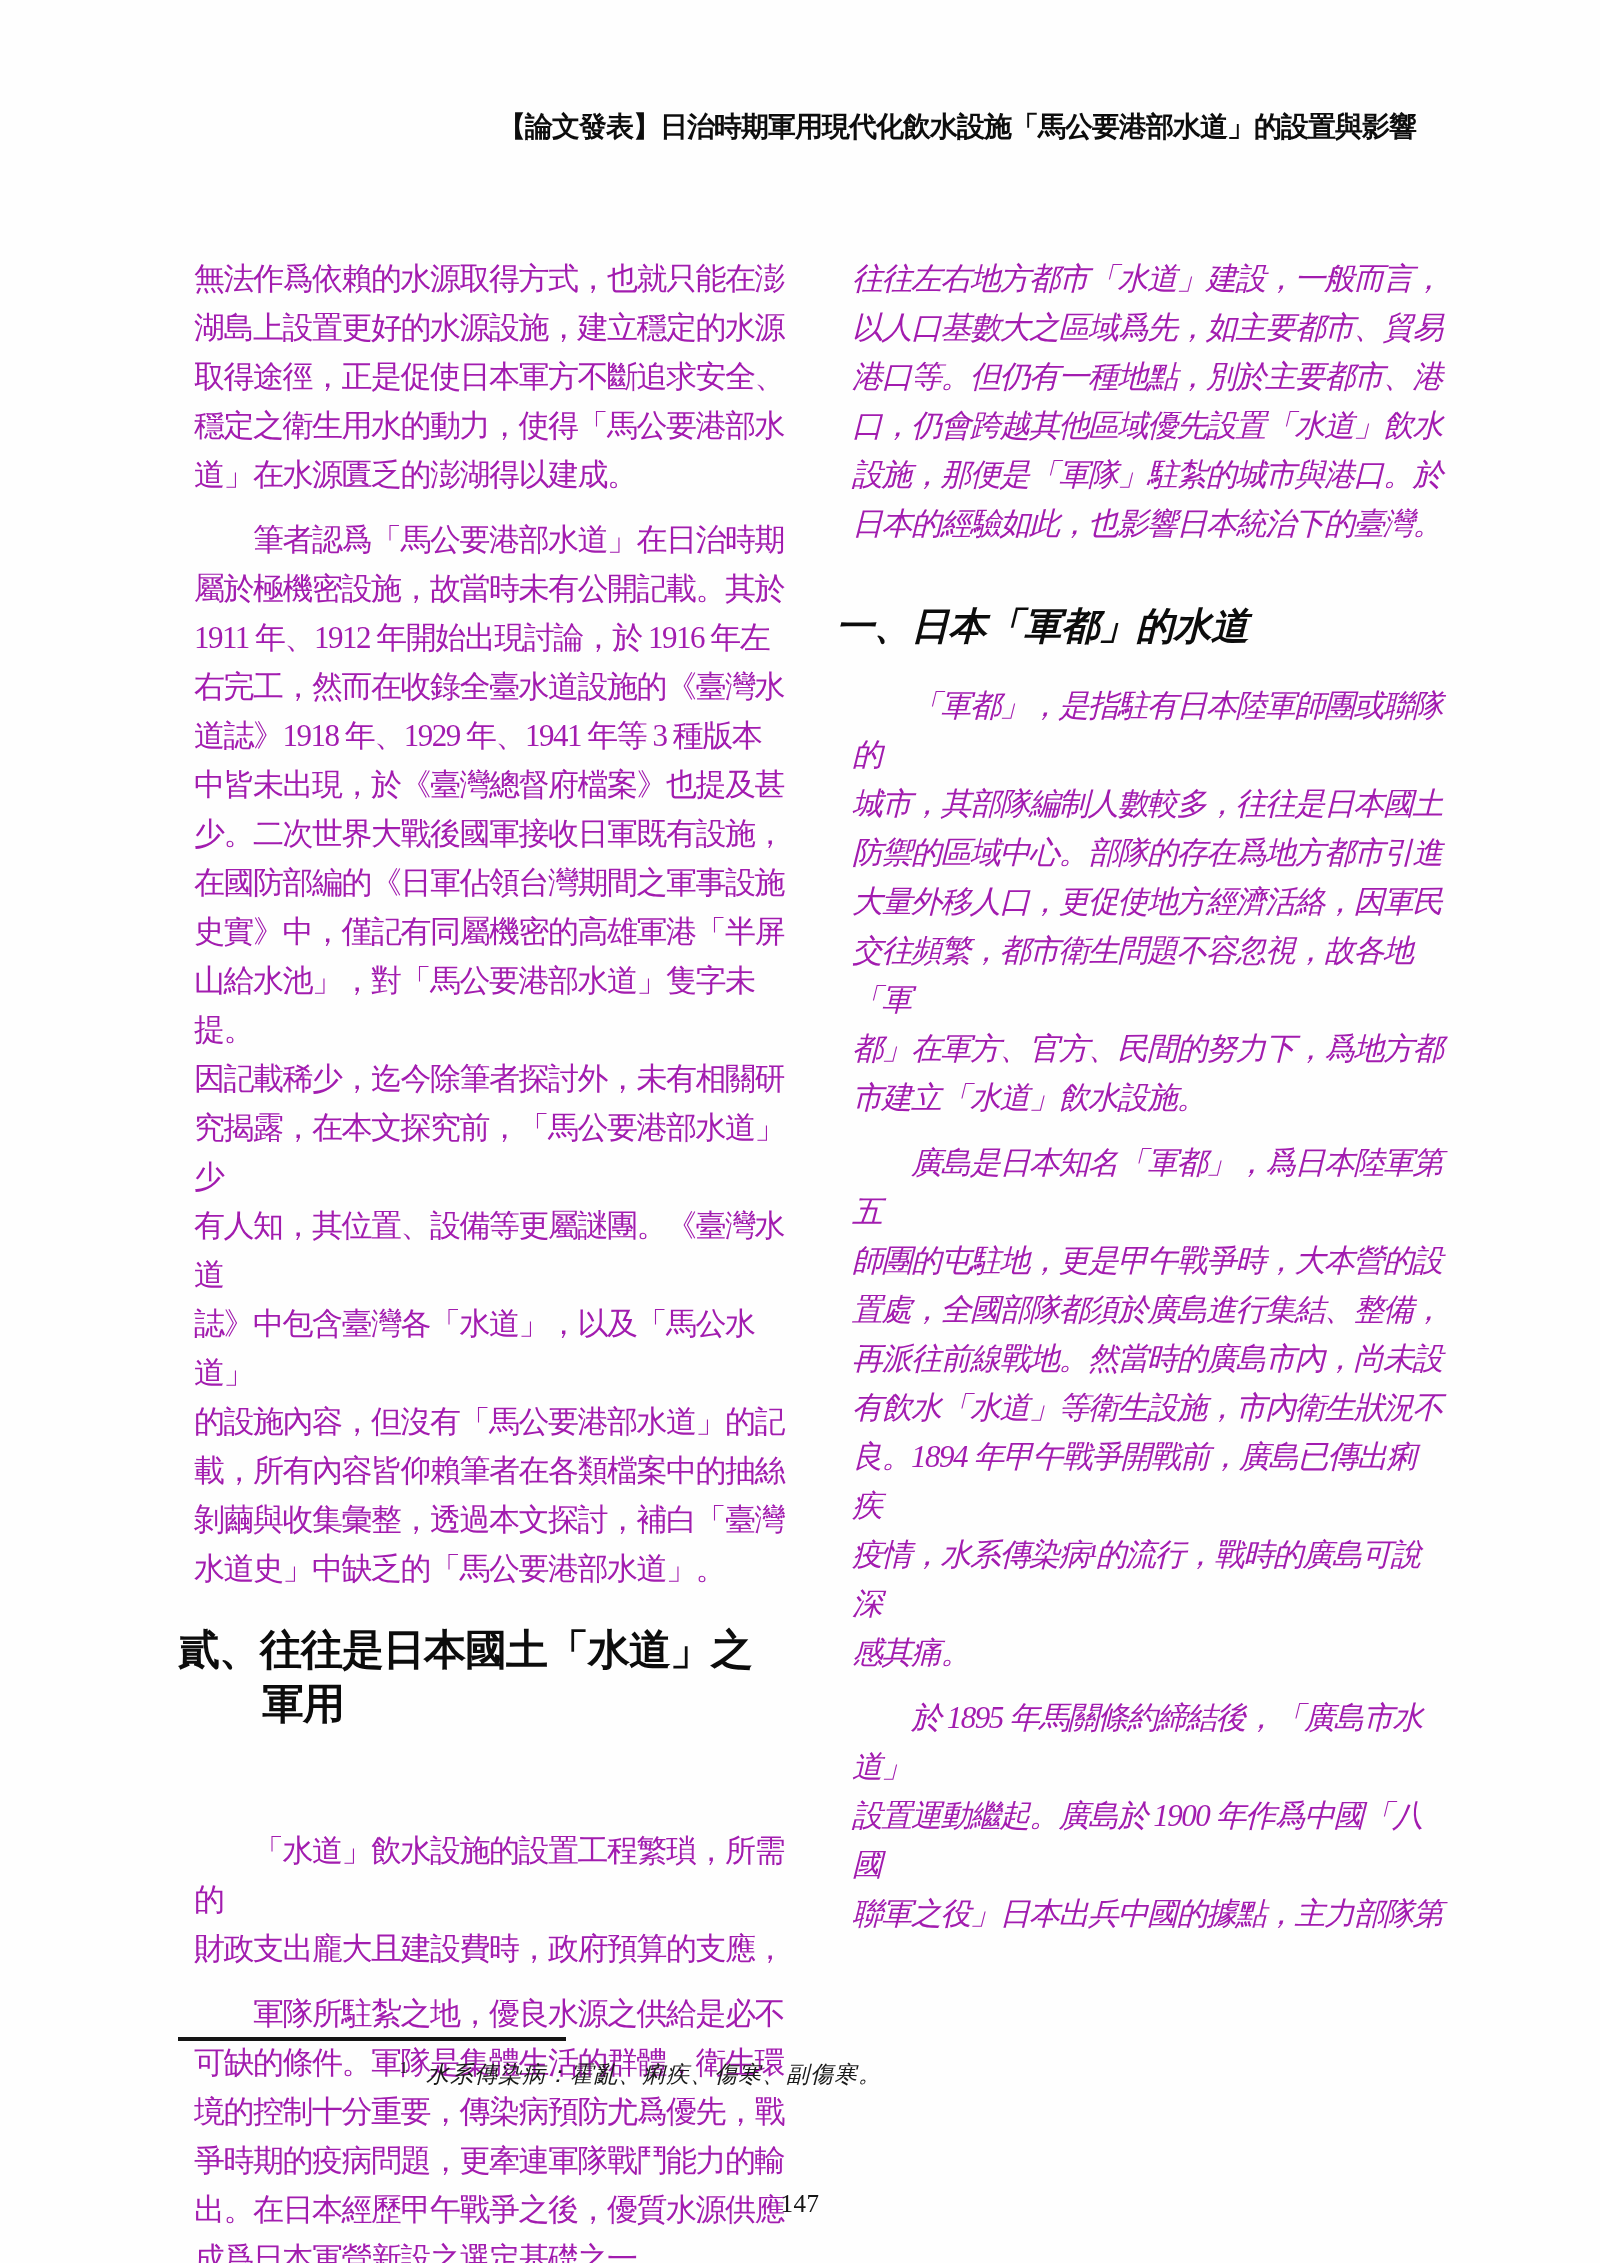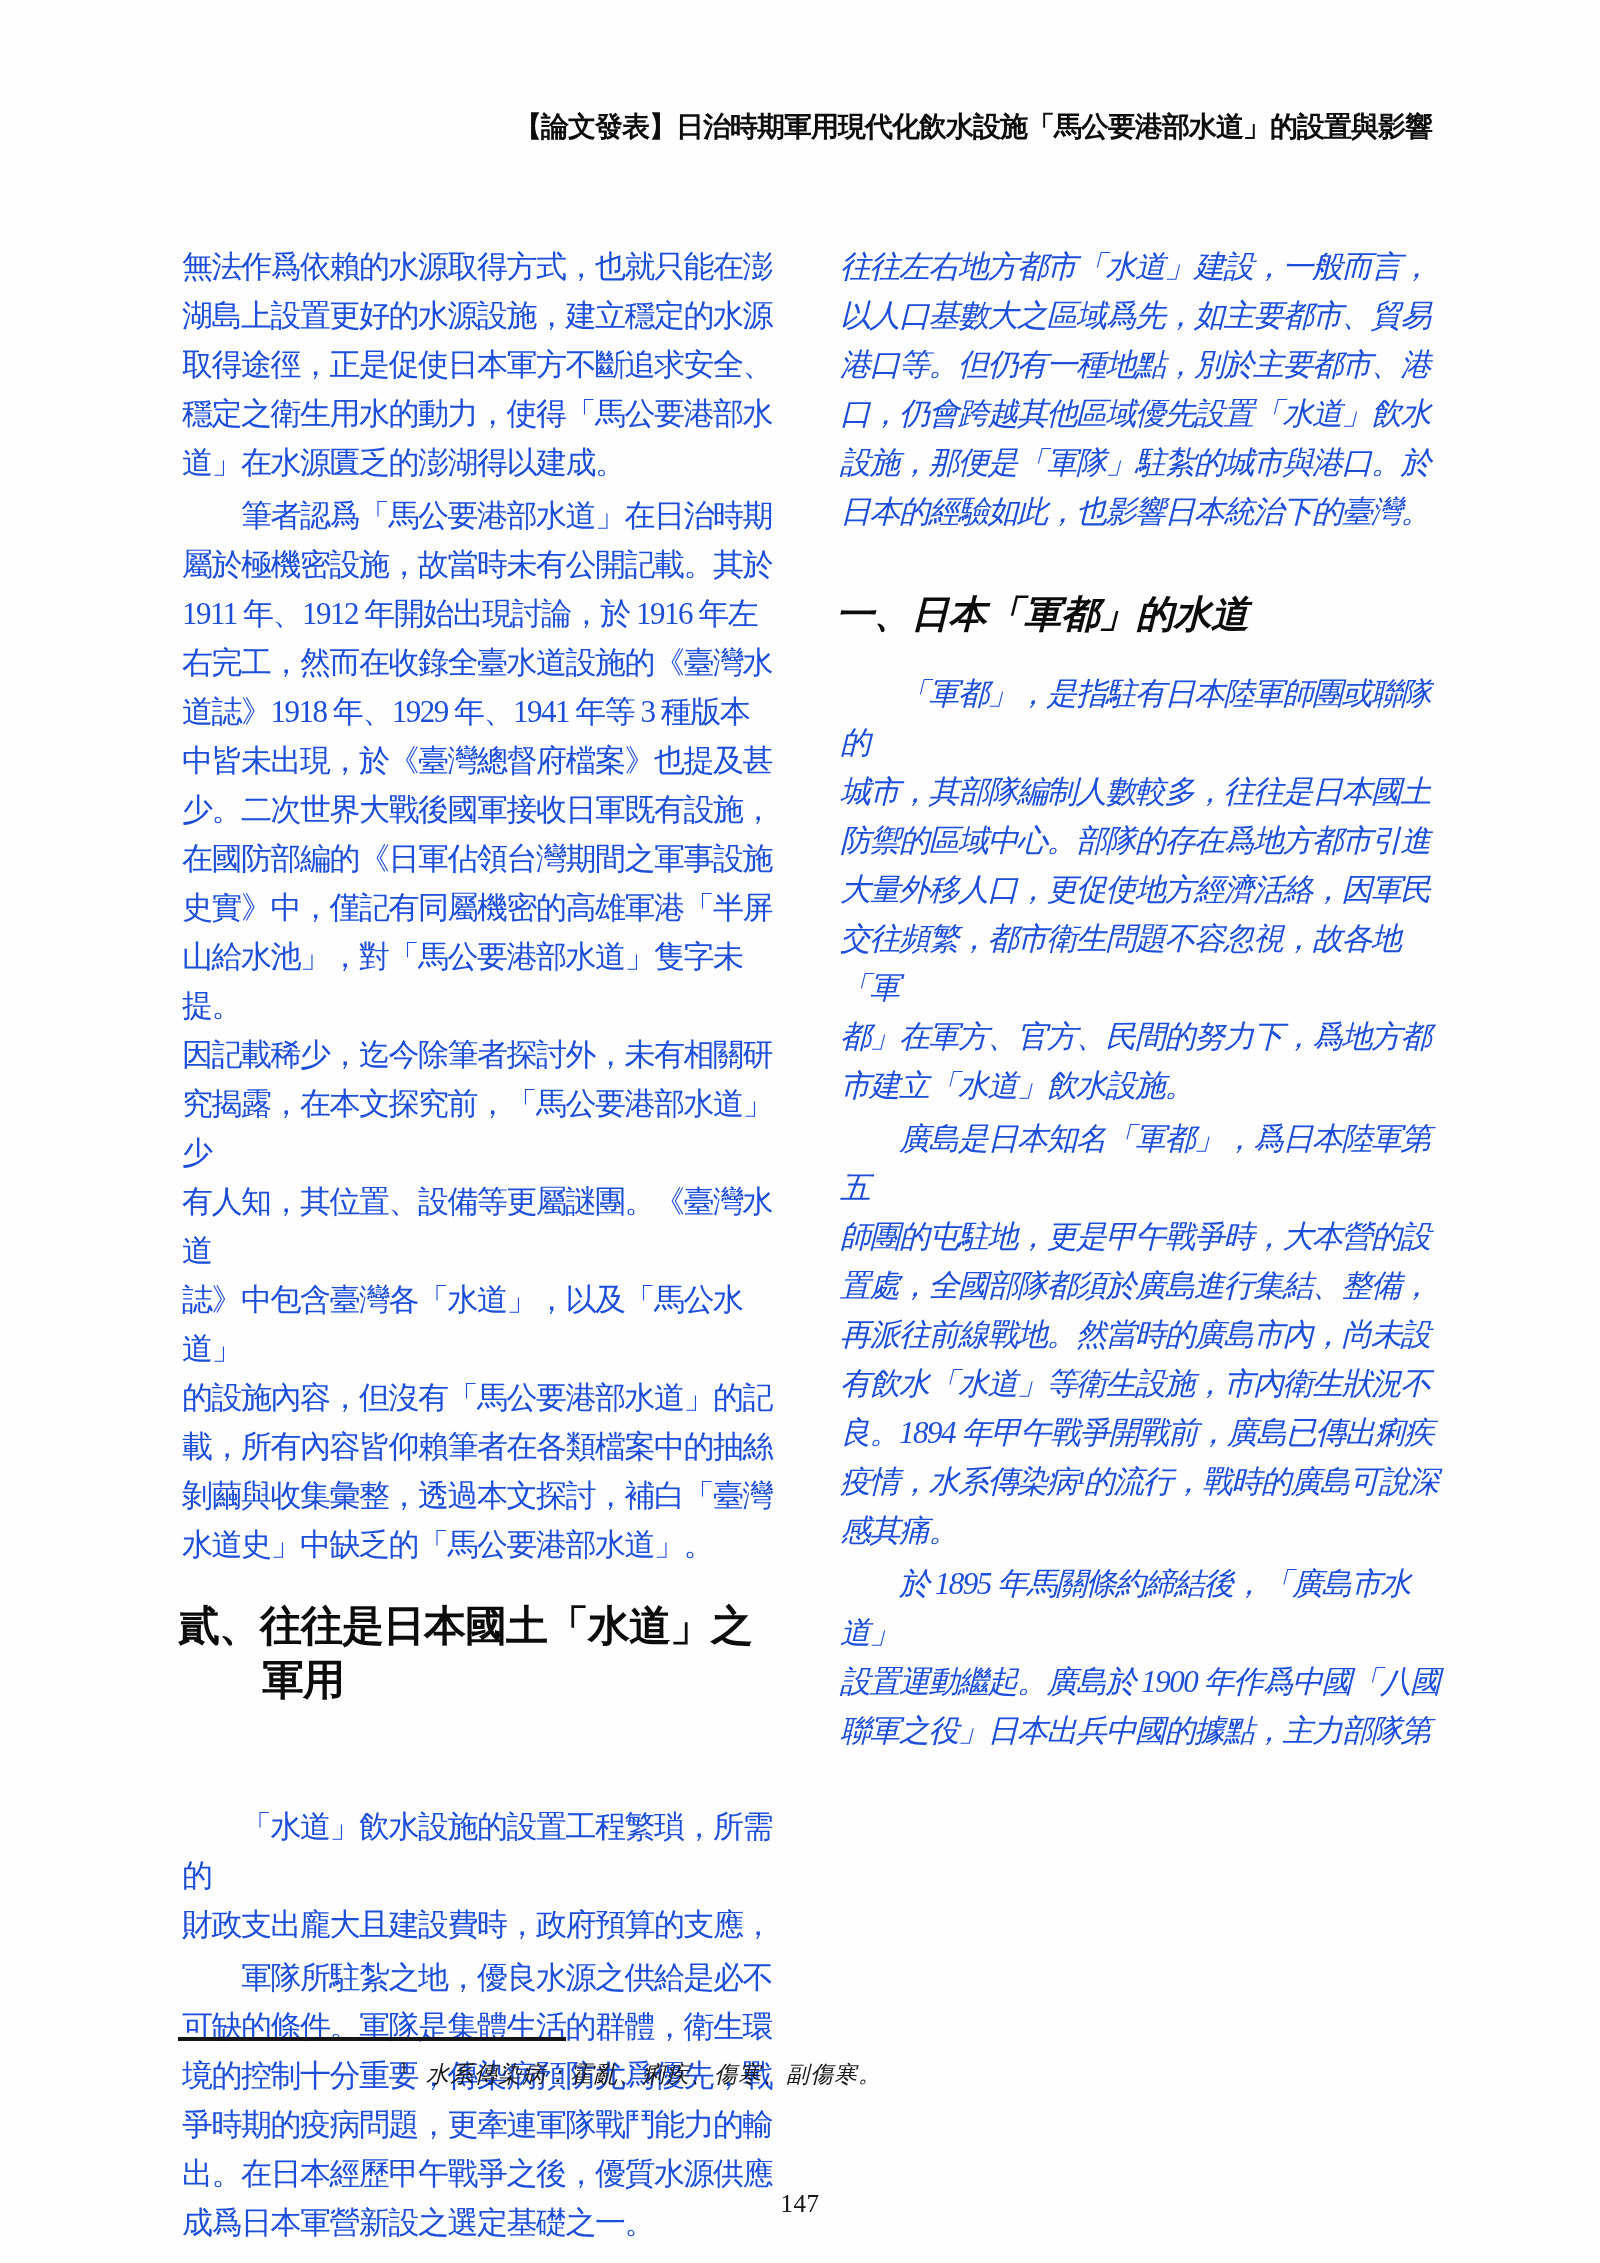--- a/index.html
+++ b/index.html
@@ -11,45 +11,45 @@
     width: 1600px;
     height: 2263px;
     background: #fefefe;
     color: #111111;
     font-family: "Liberation Serif", "DejaVu Serif", serif;
     overflow: hidden;
   }
   .running-header {
     position: absolute;
     top: 108px;
-    left: 178px;
+    left: 162px;
     width: 1254px;
     text-align: right;
     font-family: "Liberation Sans", "DejaVu Sans", sans-serif;
     font-weight: bold;
     font-size: 28px;
     letter-spacing: -1px;
     white-space: nowrap;
     color: #0d0d0d;
   }
   .col {
     position: absolute;
     top: 238px;
     width: 624px;
   }
   .col.left  { left: 178px; }
   .col.right { left: 836px; font-style: italic; }
   .body {
-    margin: 4px;
+    margin: 16px;
     font-size: 31px;
     line-height: 49px;
     letter-spacing: -1.5px;
     white-space: pre-line;       
     text-align: left;
-    color: #1d4ed8;
+    color: #a21caf;
   }
   .body.indent { text-indent: 59px; }
   .section-heading {
     margin: 30px 0 95px 0;
     font-size: 42px;
     line-height: 54px;
     font-weight: bold;
     letter-spacing: -1px;
     white-space: pre-line;
     padding-left: 84px;          

